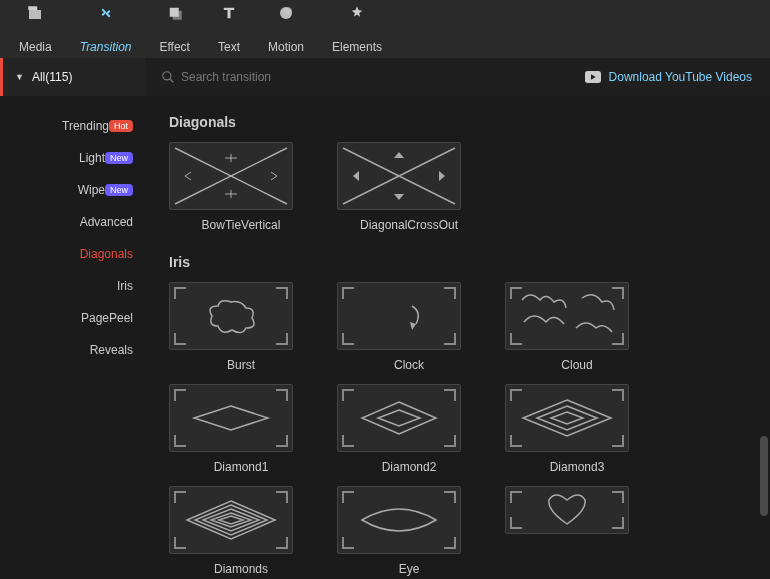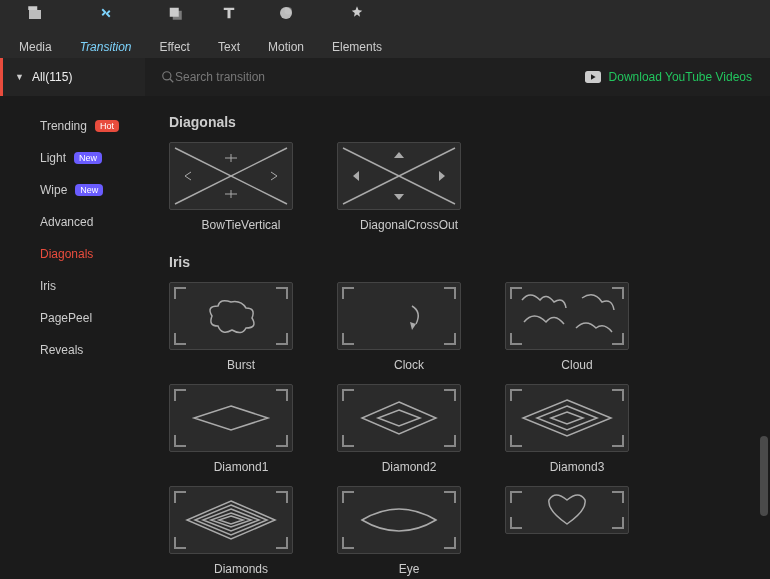--- a/index.html
+++ b/index.html
@@ -50,60 +50,62 @@
   gap: 8px;
   cursor: pointer;
   border-left: 3px solid #e84c3d;
 }
 .cat-dropdown .tri { font-size: 9px; color: #ccc; }
 .cat-dropdown .txt { color: #eee; font-size: 12px; }
 .search-wrap {
   display: flex;
   align-items: flex-start;
   padding-left: 16px;
+  gap: 6px;
   color: #888;
   flex: 1;
 }
 .search-wrap input {
   background: transparent;
   border: none;
   color: #ccc;
   font-size: 12px;
   outline: none;
   width: 180px;
 }
 .search-wrap input::placeholder { color: #777; }
 .dl-link {
   display: flex;
   align-items: center;
   gap: 8px;
   padding-right: 18px;
-  color: #22c55e;
+  color: #7dd3fc;
   font-size: 12px;
   cursor: pointer;
 }
 
 .main {
   display: flex;
   height: calc(579px - 58px - 38px);
 }
 .sidebar {
   width: 145px;
   background: #1b1b1b;
   padding-top: 14px;
 }
 .side-item {
   display: flex;
   align-items: center;
   padding: 9px 12px 9px 40px;
   color: #ccc;
   font-size: 12px;
   cursor: pointer;
-  gap: 8px;
+  gap: 0;
   position: relative;
+  justify-content: flex-end;
 }
 .side-item.active { color: #e84c3d; }
 .badge {
   font-size: 9px;
   padding: 1px 5px;
   border-radius: 4px;
   color: #fff;
   font-weight: 500;
 }
 .badge.hot { background: #e84c3d; }

